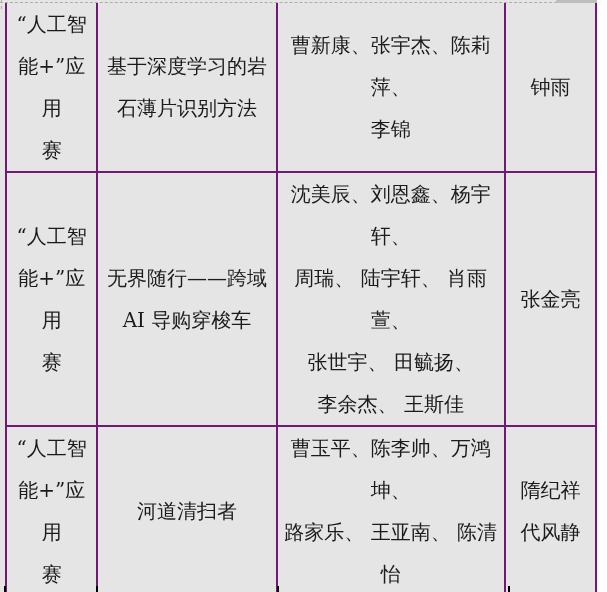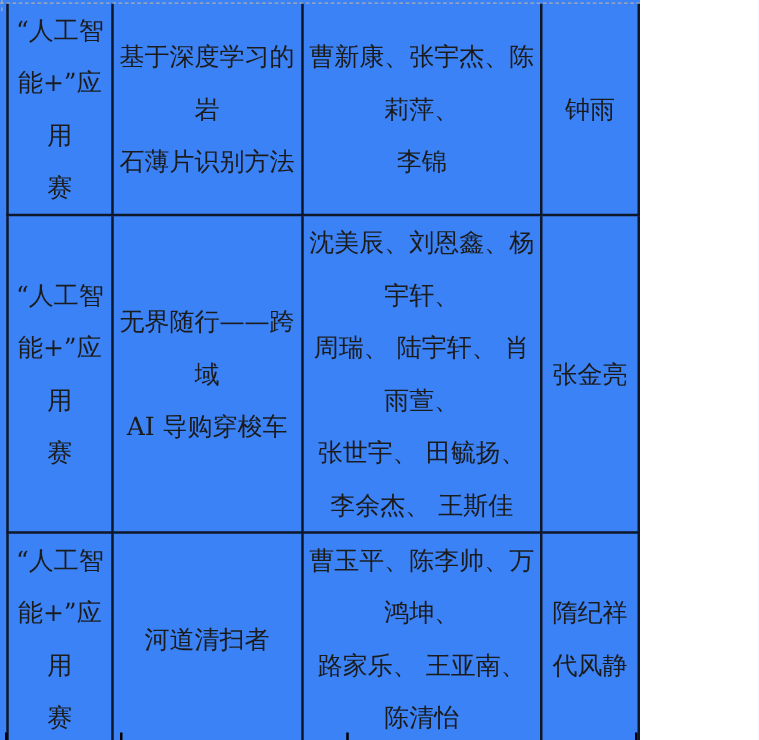--- a/index.html
+++ b/index.html
@@ -2,23 +2,23 @@
 <html><head>
 <meta charset="utf-8">
 <style>
   html, body {
     margin: 0;
     padding: 0;
     background: #ffffff;
   }
   .canvas {
     position: relative;
-    width: 512px;
+    width: 597px;
     height: 592px;
-    background: #3b82f6;
+    background: #e5e5e5;
     overflow: hidden;
     font-family: "DejaVu Serif", "Liberation Serif", serif;
   }
   
   .boundary-line {
     position: absolute;
     left: 0;
     top: 2px;
     width: 607px;
     height: 0;
@@ -41,21 +41,21 @@
     background: #bdbdbd;
   }
   table.doc-table {
     position: absolute;
     left: 5px;
     top: 3px;
     border-collapse: collapse;
     table-layout: fixed;
   }
   table.doc-table td {
-    border: 2px solid #0f172a;
+    border: 2px solid #701a75;
     padding: 0 2px;
     text-align: center;
     vertical-align: middle;
     font-size: 20px;
     line-height: 42px;
     color: #1b1b1b;
     white-space: pre-line;
     overflow: visible;
   }
   table.doc-table tr:first-child td {

